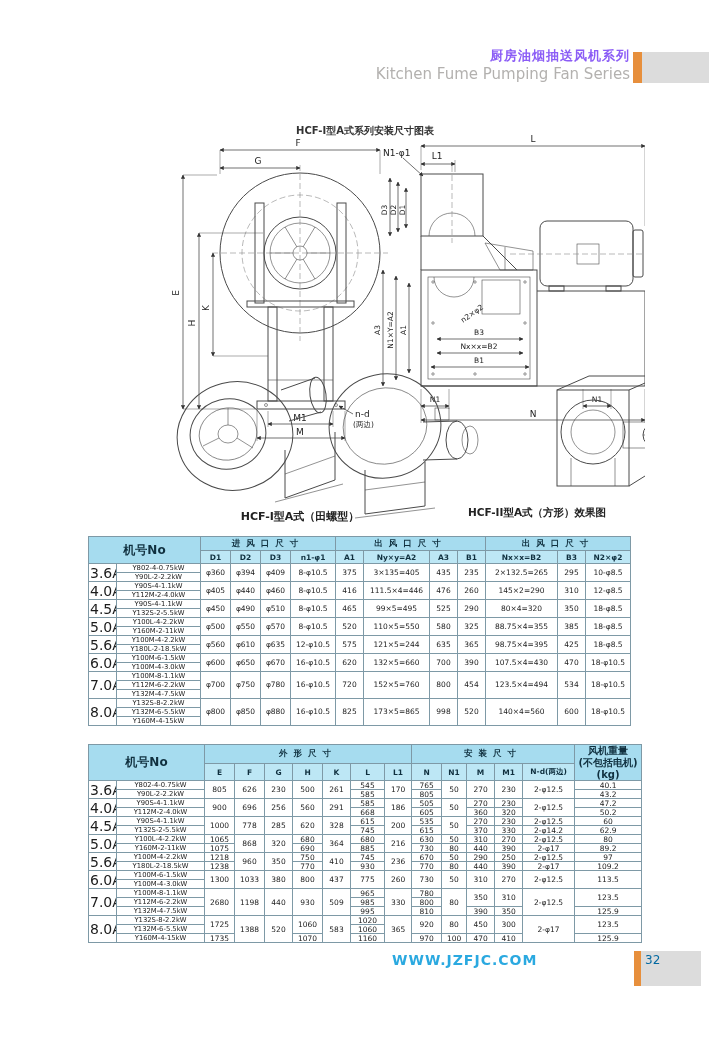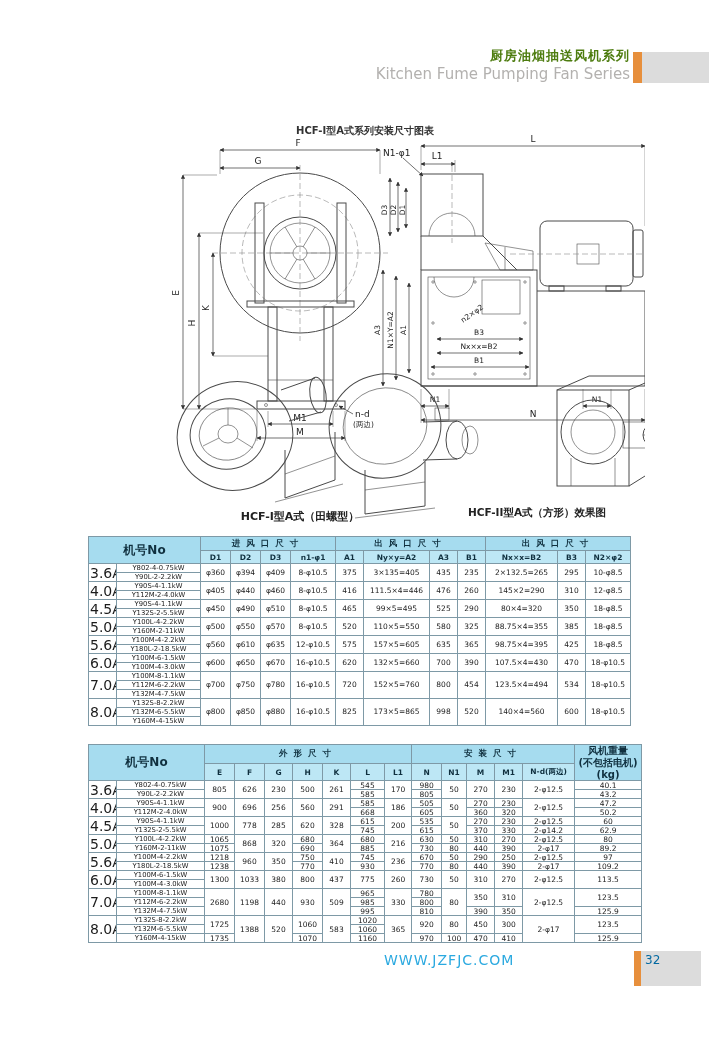--- a/index.html
+++ b/index.html
@@ -1,21 +1,21 @@
 <!DOCTYPE html>
 <html><head>
 <meta charset="utf-8">
 <style>
   html,body{margin:0;padding:0;}
   body{
     width:709px;height:1045px;position:relative;background:#ffffff;
     font-family:"DejaVu Sans",sans-serif;overflow:hidden;
   }
   
-  .hdr-zh{position:absolute;top:47px;right:79px;font-size:13px;font-weight:bold;color:#4d7c0f;letter-spacing:1px;margin-left:47px;}
+  .hdr-zh{position:absolute;top:47px;right:79px;font-size:13px;font-weight:bold;color:#8b5cf6;letter-spacing:1px;margin-left:47px;}
   .hdr-en{position:absolute;top:65px;right:79px;font-size:15px;color:#b3b1af;margin-left:12px;}
   .hdr-accent{position:absolute;left:633px;top:52px;width:9px;height:31px;background:#E78F3C;}
   .hdr-bar{position:absolute;left:642px;top:52px;width:67px;height:31px;background:#dcdcdc;}
   
   .diagram-wrap{position:absolute;left:85px;top:118px;width:560px;height:415px;}
   .ln{stroke:#4a4a4a;stroke-width:1;fill:none;}
   .thin{stroke:#4a4a4a;stroke-width:.6;fill:none;}
   .cl{stroke:#8a8a8a;stroke-width:.6;fill:none;stroke-dasharray:6 3;}
   .dim{stroke:#333;stroke-width:.7;fill:none;marker-start:url(#arr);marker-end:url(#arr);}
   .ext{stroke:#555;stroke-width:.5;fill:none;}
@@ -31,21 +31,21 @@
   table.dt{border-collapse:collapse;table-layout:fixed;width:100%;background:#fff;text-align:center;}
   table.dt th,table.dt td{border:1px solid #7e99a6;overflow:hidden;}
   table.dt th{background:#a6dcef;font-size:12px;font-weight:bold;color:#10303f;height:13px;padding:0;}
   table.dt thead tr:nth-child(2) th{background:#bde7f5;font-size:7.5px;height:12px;}
   table.dt th.g{letter-spacing:6px;font-size:8.5px;}
   table.dt th.wrap{white-space:pre-line;font-size:10px;line-height:1.18;letter-spacing:0;}
   table.dt td{font-size:7.5px;height:8px;line-height:1;padding:0 1px;color:#1c1c1c;white-space:nowrap;}
   table.dt td.sz{font-size:14px;}
   table.dt td.md{font-size:6.8px;}
   
-  .site{position:absolute;left:384px;top:952px;font-size:14px;font-weight:normal;color:#2ba9e0;letter-spacing:1px;text-decoration:none;}
+  .site{position:absolute;left:392px;top:952px;font-size:14px;font-weight:bold;color:#2ba9e0;letter-spacing:1px;text-decoration:none;}
   .ft-accent{position:absolute;left:634px;top:951px;width:7px;height:35px;background:#E78F3C;}
   .ft-box{position:absolute;left:641px;top:951px;width:60px;height:35px;background:#dcdcdc;}
   .ft-num{position:absolute;left:645px;top:953px;font-size:12px;color:#0369a1;}
 </style>
 </head>
 <body>
 
 <div class="hdr-zh">厨房油烟抽送风机系列</div>
 <div class="hdr-en">Kitchen Fume Pumping Fan Series</div>
 <div class="hdr-accent"></div>
@@ -356,21 +356,21 @@
           <td class="md">Y160M-2-11kW</td>
         </tr>
         <tr>
           <td rowspan="2" class="sz">5.6A</td>
           <td class="md">Y100M-4-2.2kW</td>
           <td rowspan="2">φ560</td>
           <td rowspan="2">φ610</td>
           <td rowspan="2">φ635</td>
           <td rowspan="2">12-φ10.5</td>
           <td rowspan="2">575</td>
-          <td rowspan="2">157×5=605</td>
+          <td rowspan="2">121×5=244</td>
           <td rowspan="2">635</td>
           <td rowspan="2">365</td>
           <td rowspan="2">98.75×4=395</td>
           <td rowspan="2">425</td>
           <td rowspan="2">18-φ8.5</td>
         </tr>
         <tr>
           <td class="md">Y180L-2-18.5kW</td>
         </tr>
         <tr>
@@ -483,21 +483,21 @@
         <tr>
           <td rowspan="2" class="sz">3.6A</td>
           <td class="md">Y802-4-0.75kW</td>
           <td rowspan="2">805</td>
           <td rowspan="2">626</td>
           <td rowspan="2">230</td>
           <td rowspan="2">500</td>
           <td rowspan="2">261</td>
           <td>545</td>
           <td rowspan="2">170</td>
-          <td>980</td>
+          <td>765</td>
           <td rowspan="2">50</td>
           <td rowspan="2">270</td>
           <td rowspan="2">230</td>
           <td rowspan="2">2-φ12.5</td>
           <td>40.1</td>
         </tr>
         <tr>
           <td class="md">Y90L-2-2.2kW</td>
           <td>585</td>
           <td>805</td>

